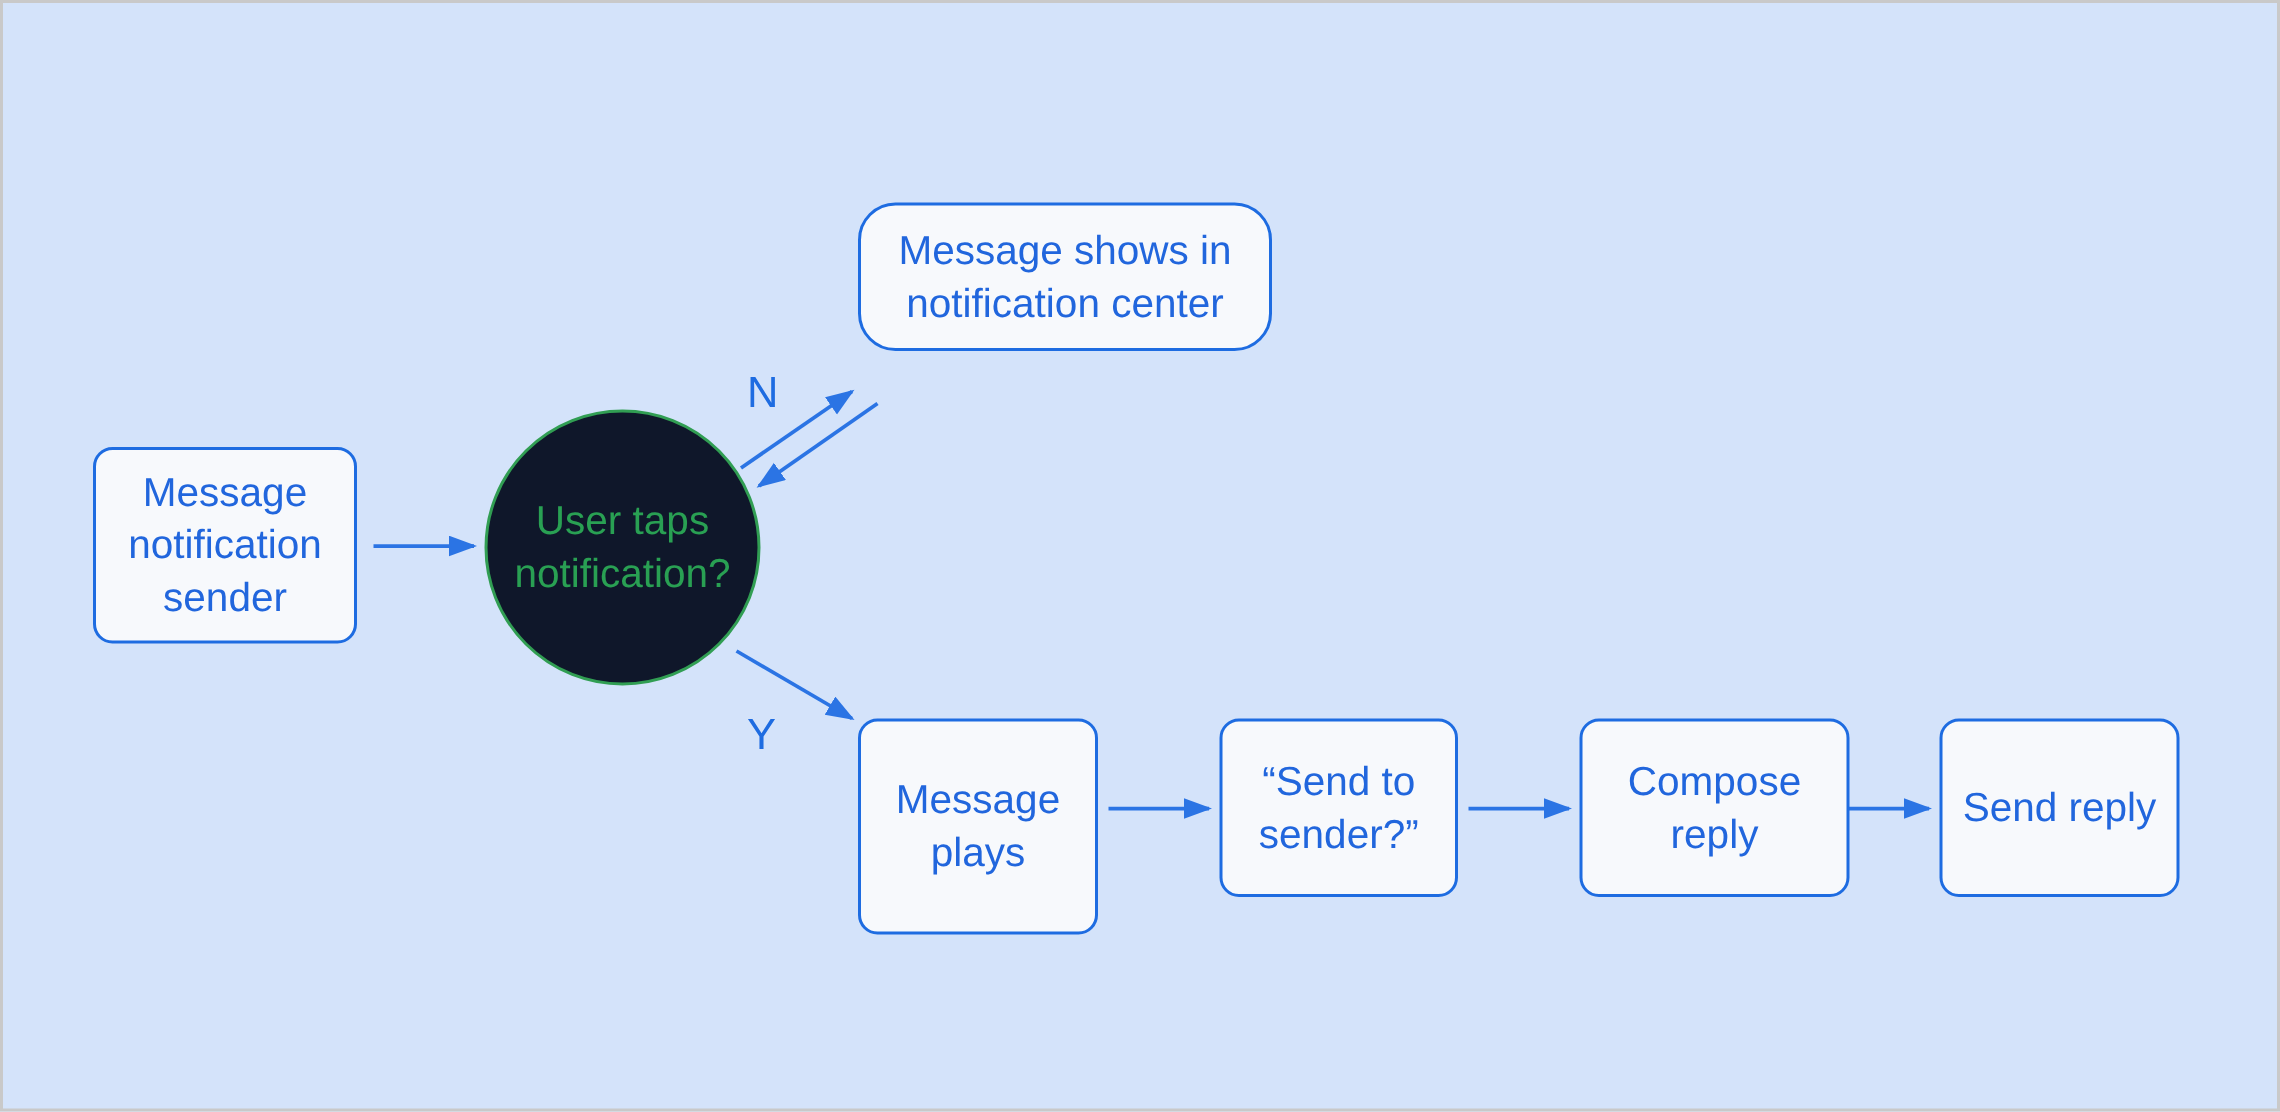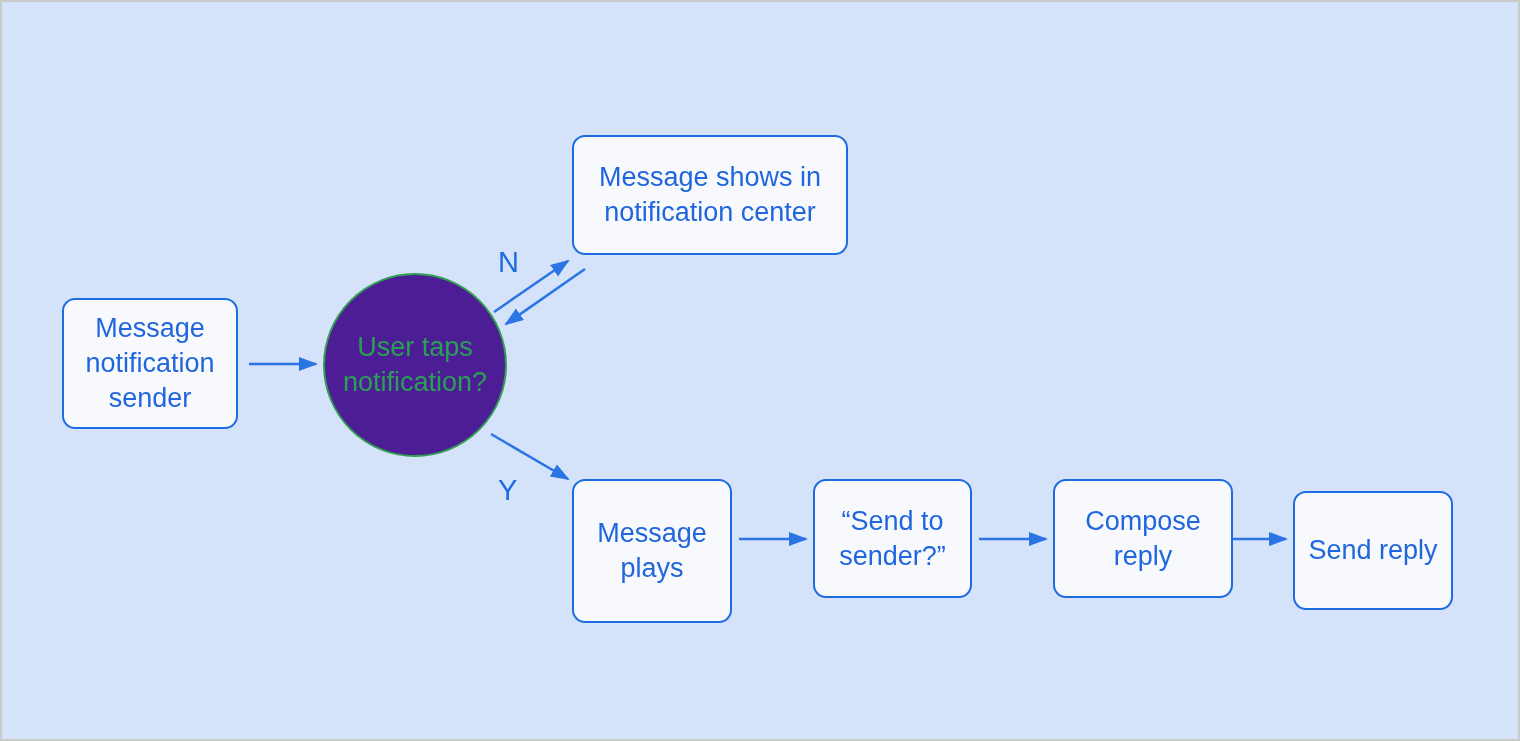--- a/index.html
+++ b/index.html
@@ -34,39 +34,39 @@
     background: #f7f9fc;
     border: 2px solid #1e6ce1;
     border-radius: 13px;
     color: #2166dd;
     font-size: 27px;
     line-height: 35px;
     padding: 0 6px;
   }
   .node.decision {
     border-radius: 50%;
-    background: #4c1d95;
+    background: #0f172a;
     border-color: #319e53;
     color: #29a053;
     padding: 0 2px;
   }
   .edge-label {
     position: absolute;
     color: #1e6ce1;
     font-size: 29px;
     line-height: 29px;
   }
   
   .n-start    { left: 60px;   top: 296px; width: 176px; height: 131px; }
   .n-decision { left: 321px;  top: 271px; width: 184px; height: 184px; }
-  .n-no       { left: 570px;  top: 133px; width: 276px; height: 120px; }
+  .n-no       { left: 570px;  top: 133px; width: 276px; height: 99px; border-radius: 25px; }
   .n-plays    { left: 570px;  top: 477px; width: 160px; height: 144px; }
   .n-reply    { left: 811px;  top: 477px; width: 159px; height: 119px; }
   .n-compose  { left: 1051px; top: 477px; width: 180px; height: 119px; }
-  .n-send     { left: 1291px; top: 477px; width: 160px; height: 119px; margin-top: 12px; }
+  .n-send     { left: 1291px; top: 477px; width: 160px; height: 119px; }
   .l-no  { left: 496px; top: 246px; }
   .l-yes { left: 496px; top: 474px; }
 </style>
 </head>
 <body>
 
 <div class="canvas">
 
   <svg class="edges-layer" width="1520" height="741" viewBox="0 0 1520 741" xmlns="http://www.w3.org/2000/svg">
     <defs>

